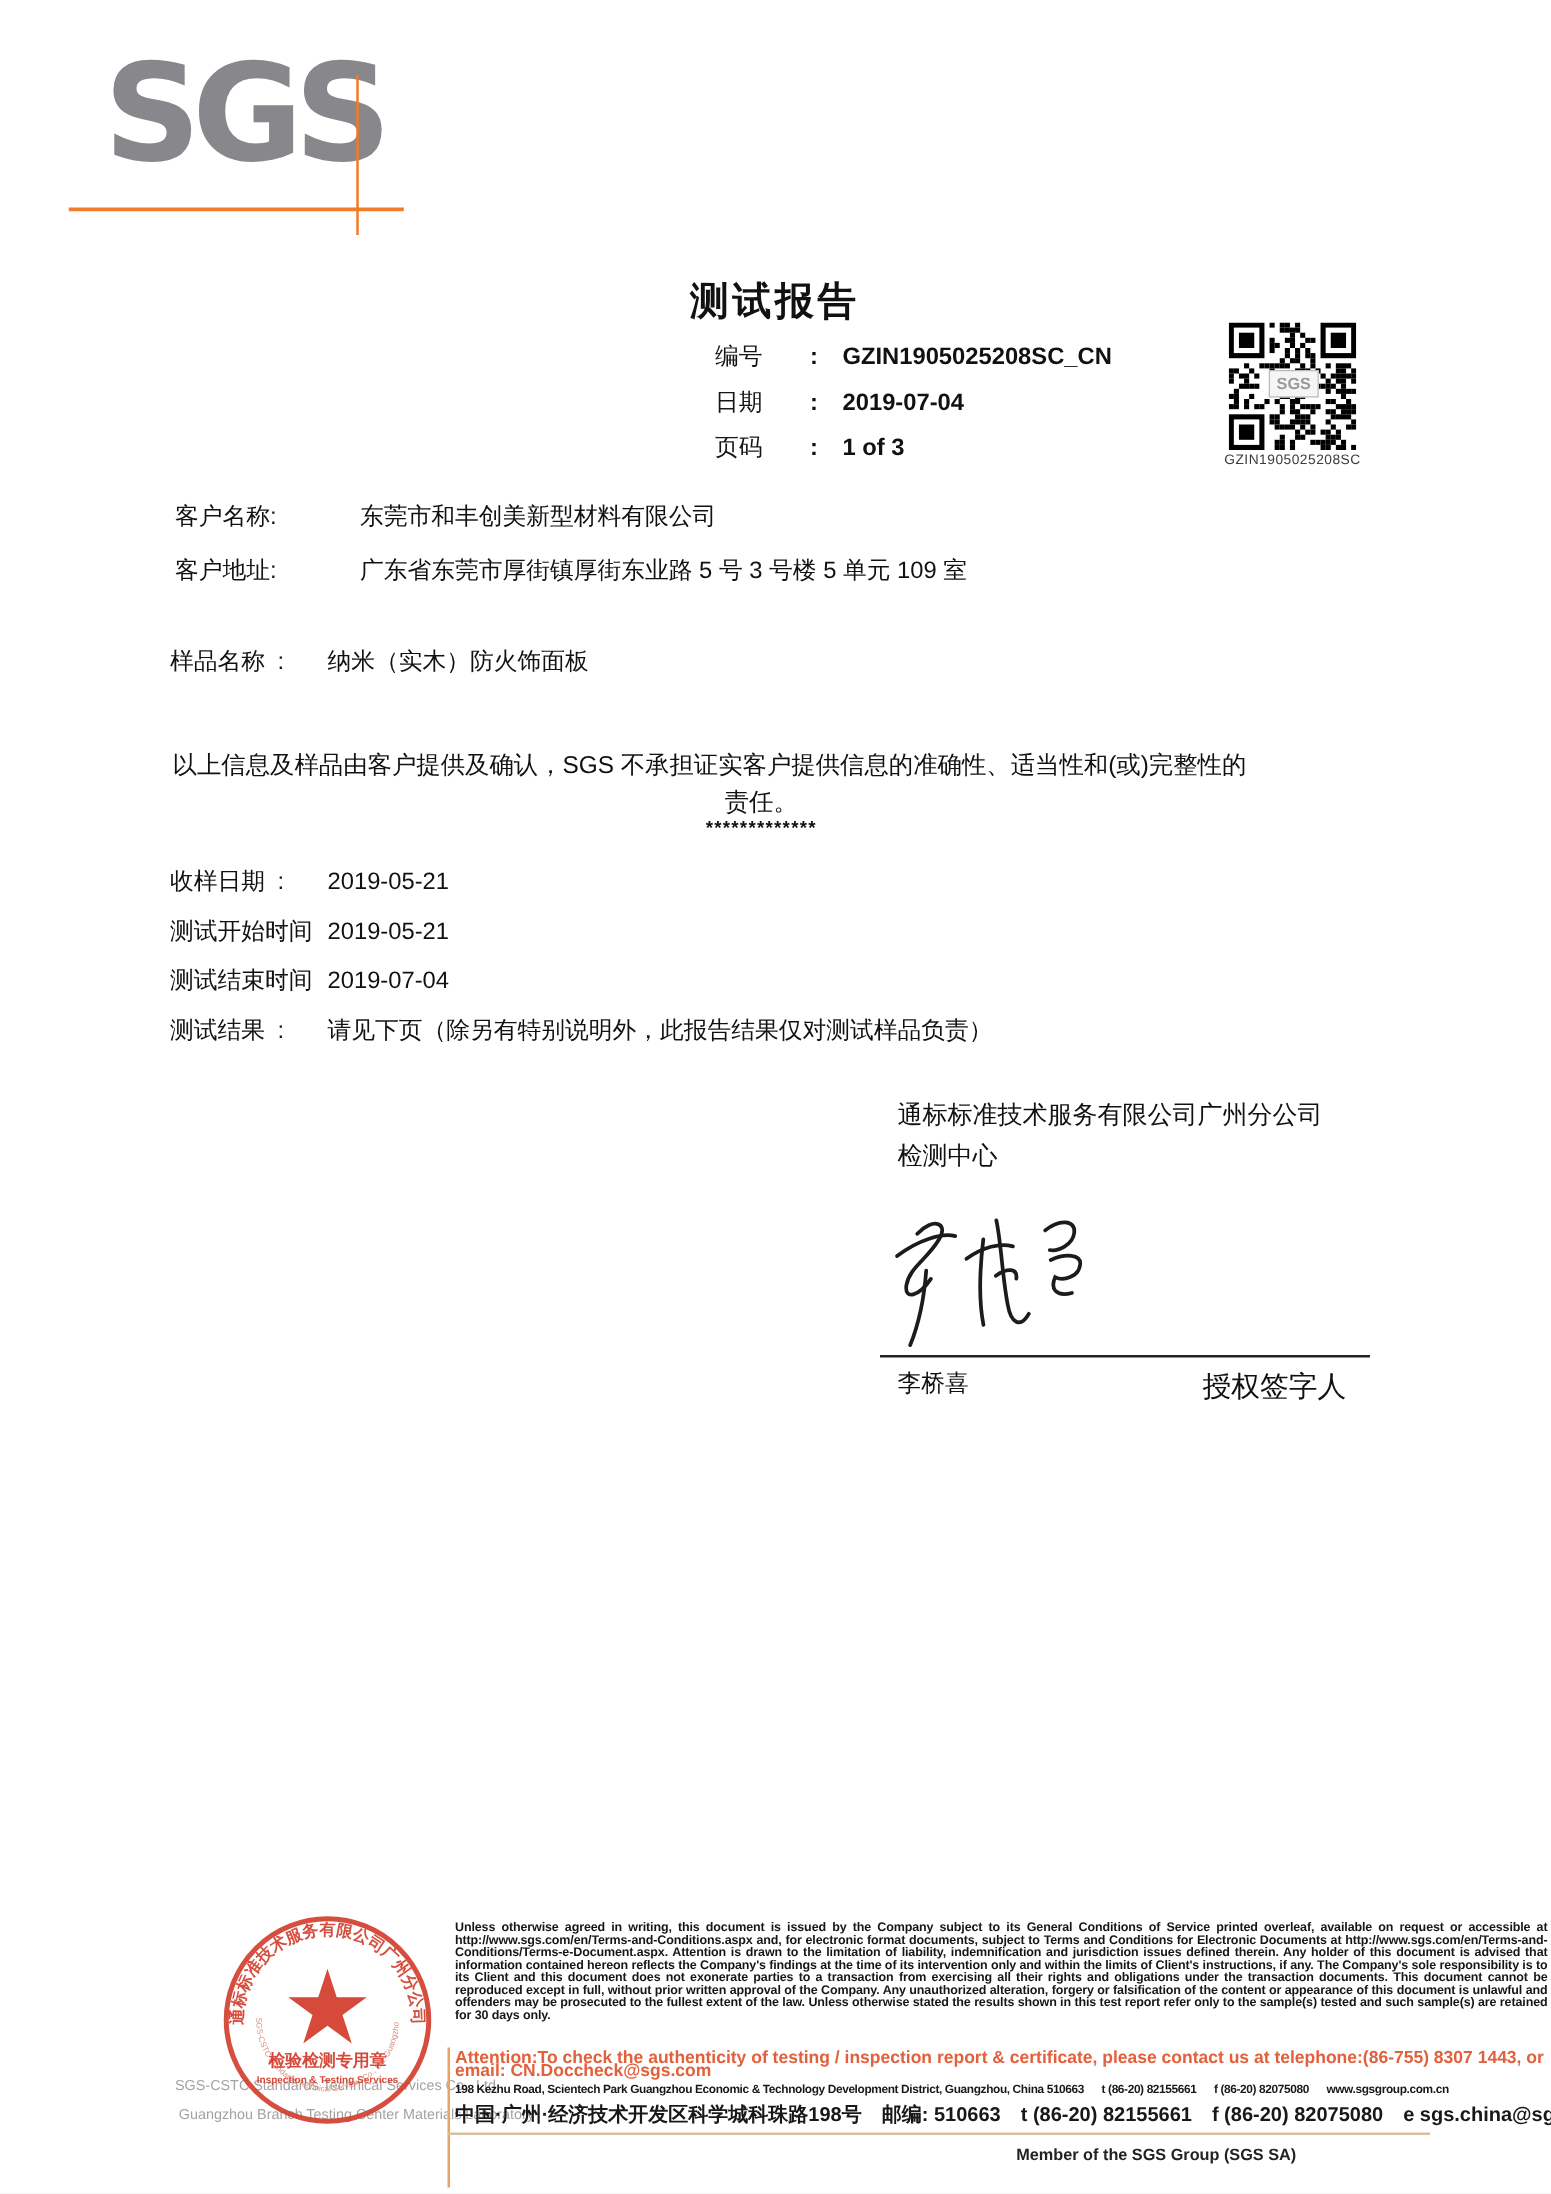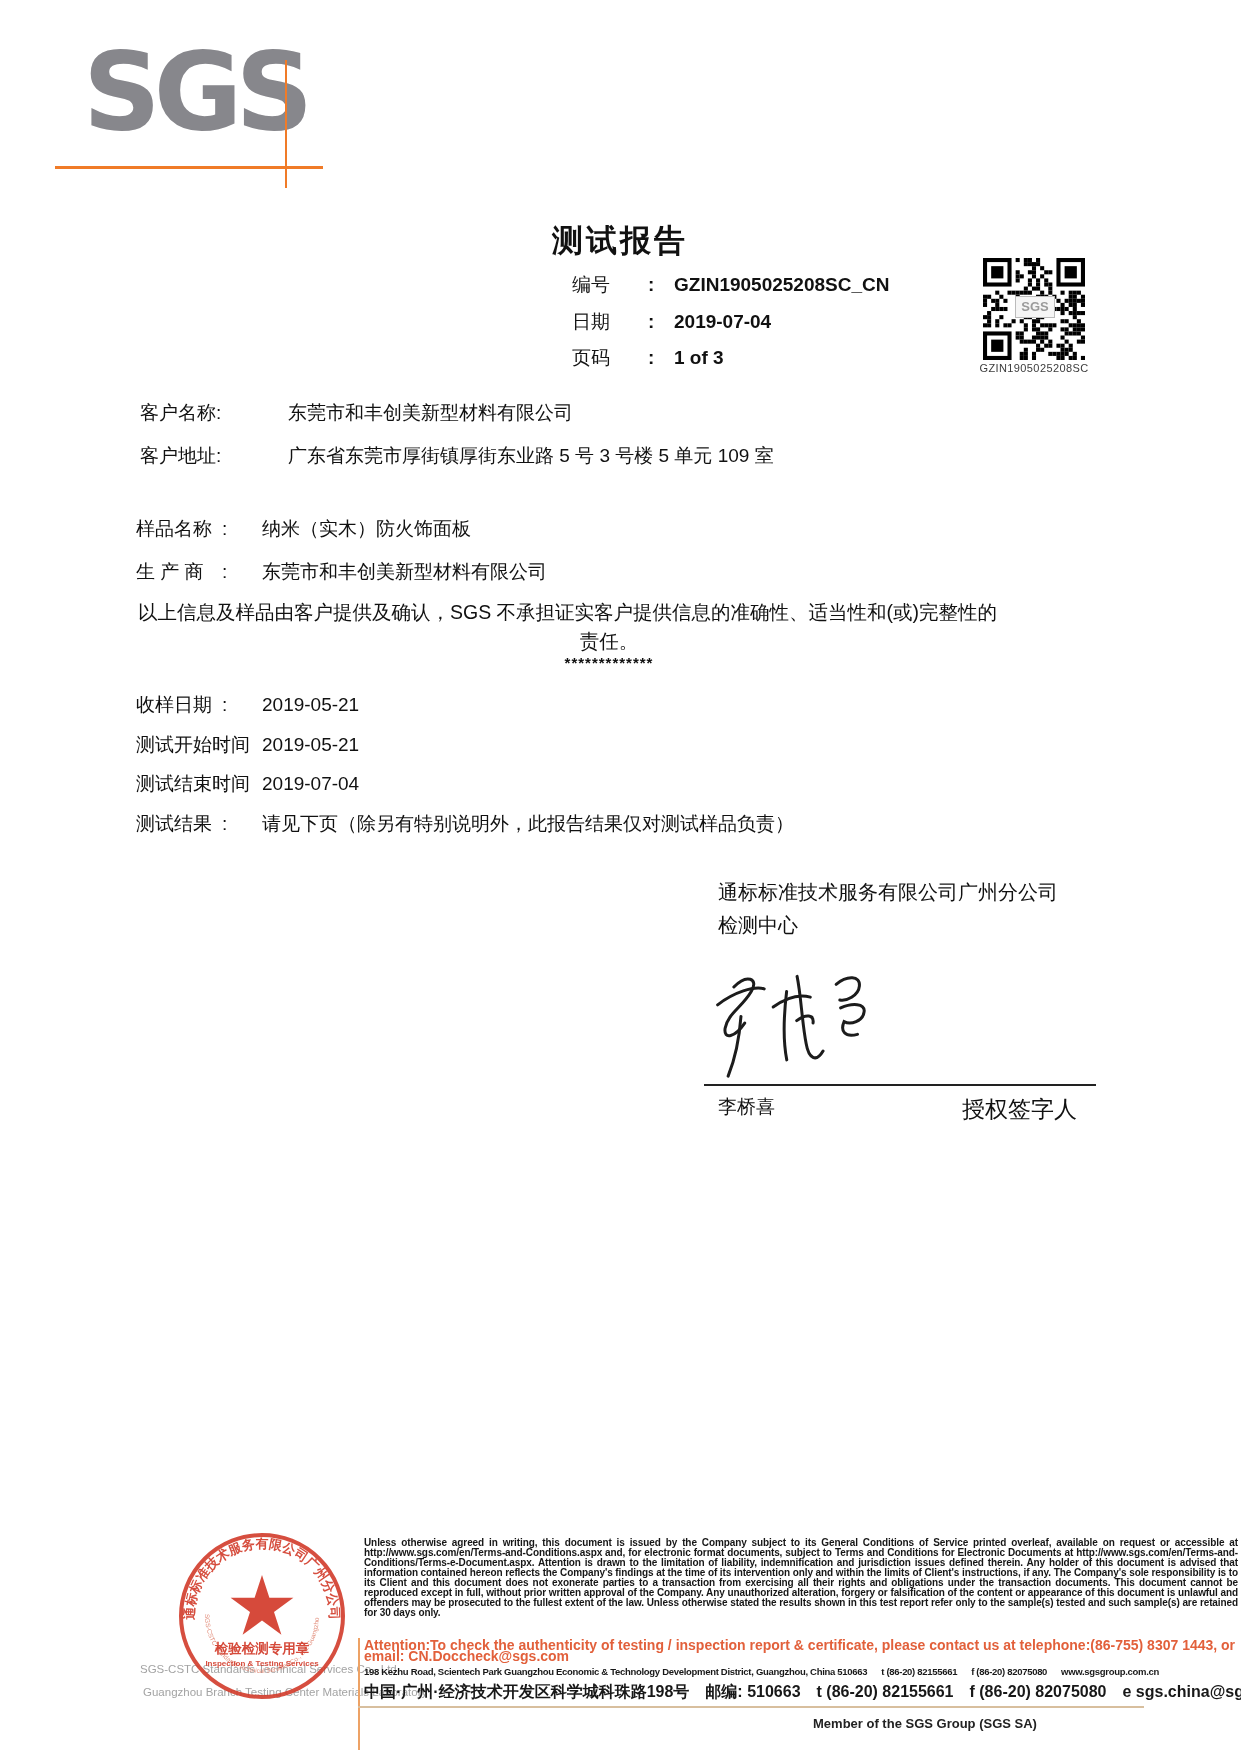--- a/index.html
+++ b/index.html
@@ -293,23 +293,20 @@
   <div class="crow" style="top:400px">
     <span class="clabel">客户名称:</span><span>东莞市和丰创美新型材料有限公司</span>
   </div>
   <div class="crow" style="top:443px">
     <span class="clabel">客户地址:</span><span>广东省东莞市厚街镇厚街东业路 5 号 3 号楼 5 单元 109 室</span>
   </div>
 
   <div class="krow" style="top:516px">
     <span class="klabel">样品名称</span><span class="kcolon">:</span><span>纳米（实木）防火饰面板</span>
   </div>
-  <div class="krow" style="top:559px">
-    <span class="klabel">生 产 商</span><span class="kcolon">:</span><span>东莞市和丰创美新型材料有限公司</span>
-  </div>
 
   <div class="disc" style="top:598px">以上信息及样品由客户提供及确认，SGS 不承担证实客户提供信息的准确性、适当性和(或)完整性的</div>
   <div class="disc-c" style="top:628px">责任。</div>
   <div class="stars" style="top:654px">*************</div>
 
   <div class="krow" style="top:692px">
     <span class="klabel">收样日期</span><span class="kcolon">:</span><span>2019-05-21</span>
   </div>
   <div class="krow" style="top:732px">
     <span class="klabel">测试开始时间</span><span class="kcolon">:</span><span>2019-05-21</span>

